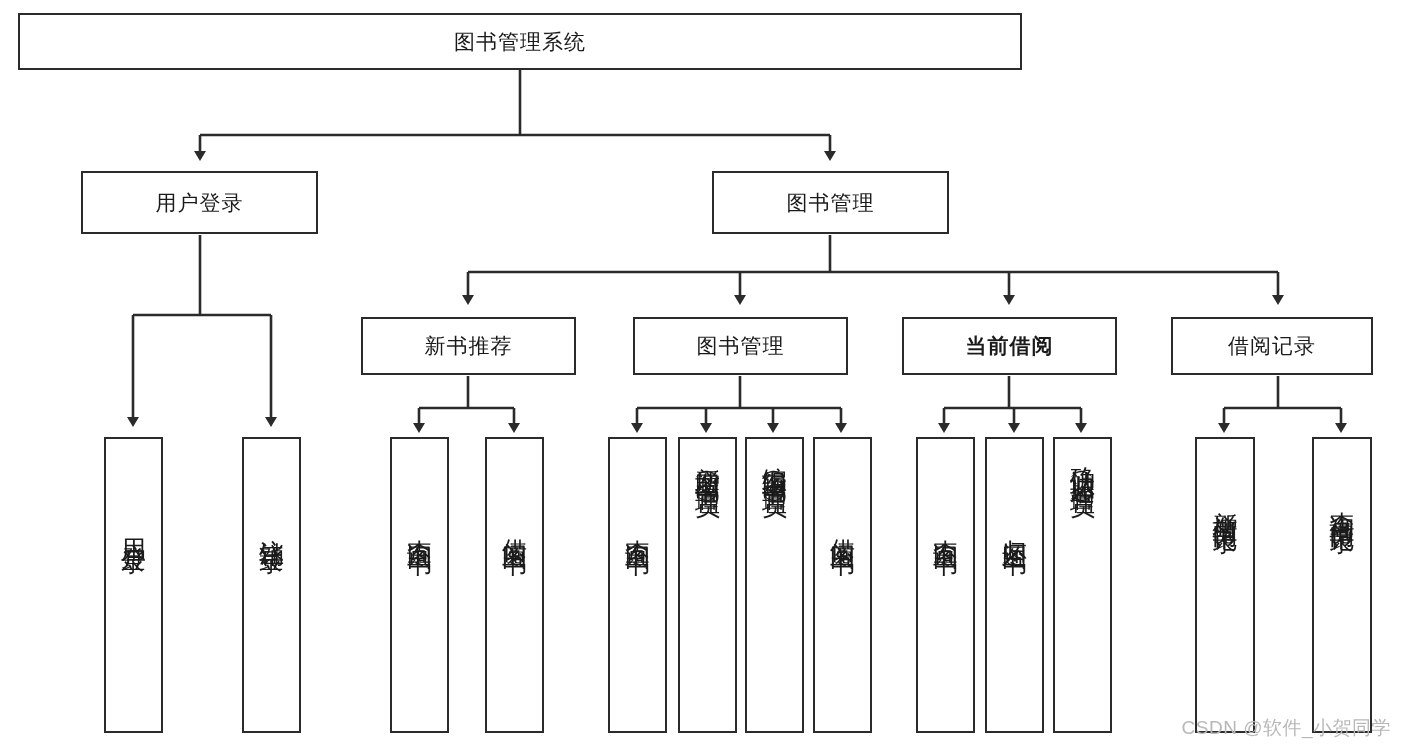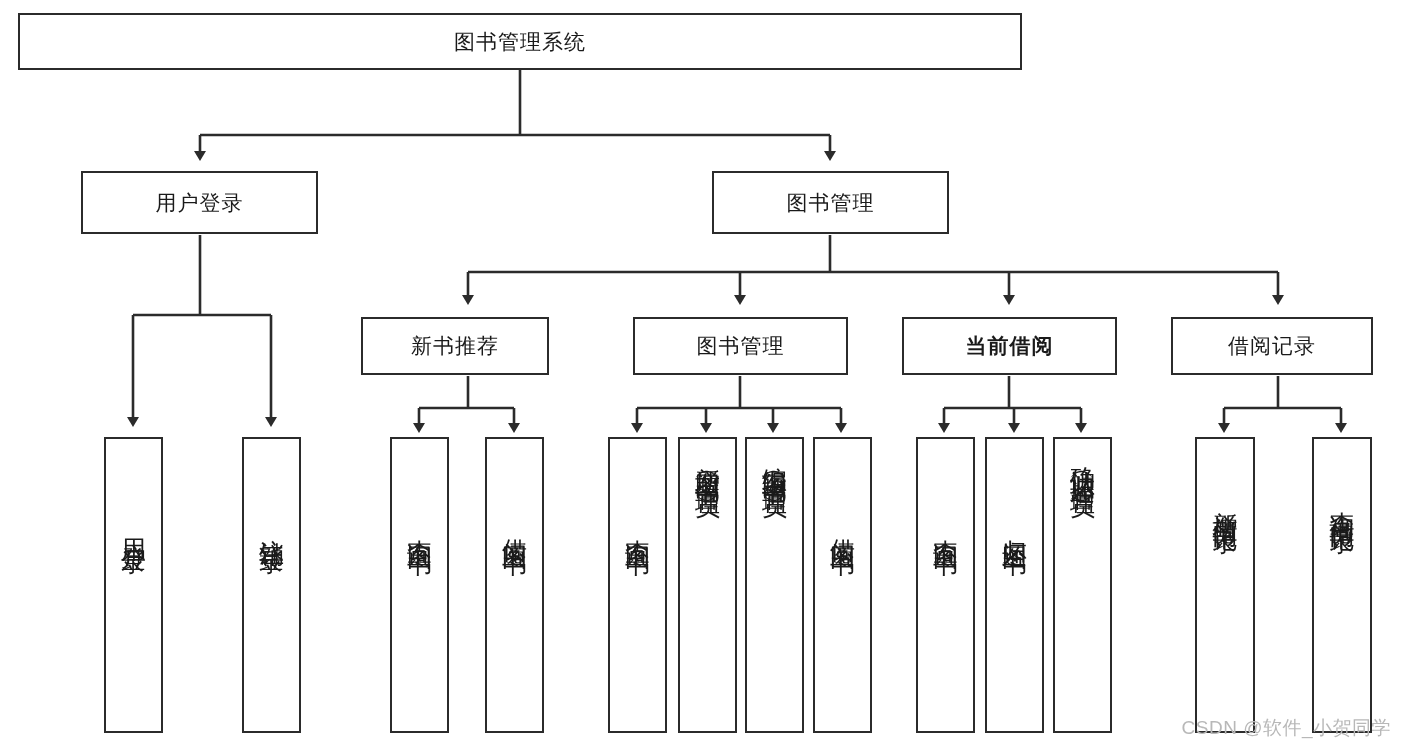--- a/index.html
+++ b/index.html
@@ -131,21 +131,21 @@
     <span>图书管理系统</span>
   </div>
 
   <div class="node horiz" style="left:81px; top:171px; width:237px; height:63px;">
     <span>用户登录</span>
   </div>
   <div class="node horiz" style="left:712px; top:171px; width:237px; height:63px;">
     <span>图书管理</span>
   </div>
 
-  <div class="node horiz" style="left:361px; top:317px; width:188px; height:58px;">
+  <div class="node horiz" style="left:361px; top:317px; width:215px; height:58px;">
     <span>新书推荐</span>
   </div>
   <div class="node horiz" style="left:633px; top:317px; width:215px; height:58px;">
     <span>图书管理</span>
   </div>
   <div class="node horiz" style="left:902px; top:317px; width:215px; height:58px;font-weight:bold;">
     <span>当前借阅</span>
   </div>
   <div class="node horiz" style="left:1171px; top:317px; width:202px; height:58px;">
     <span>借阅记录</span>

